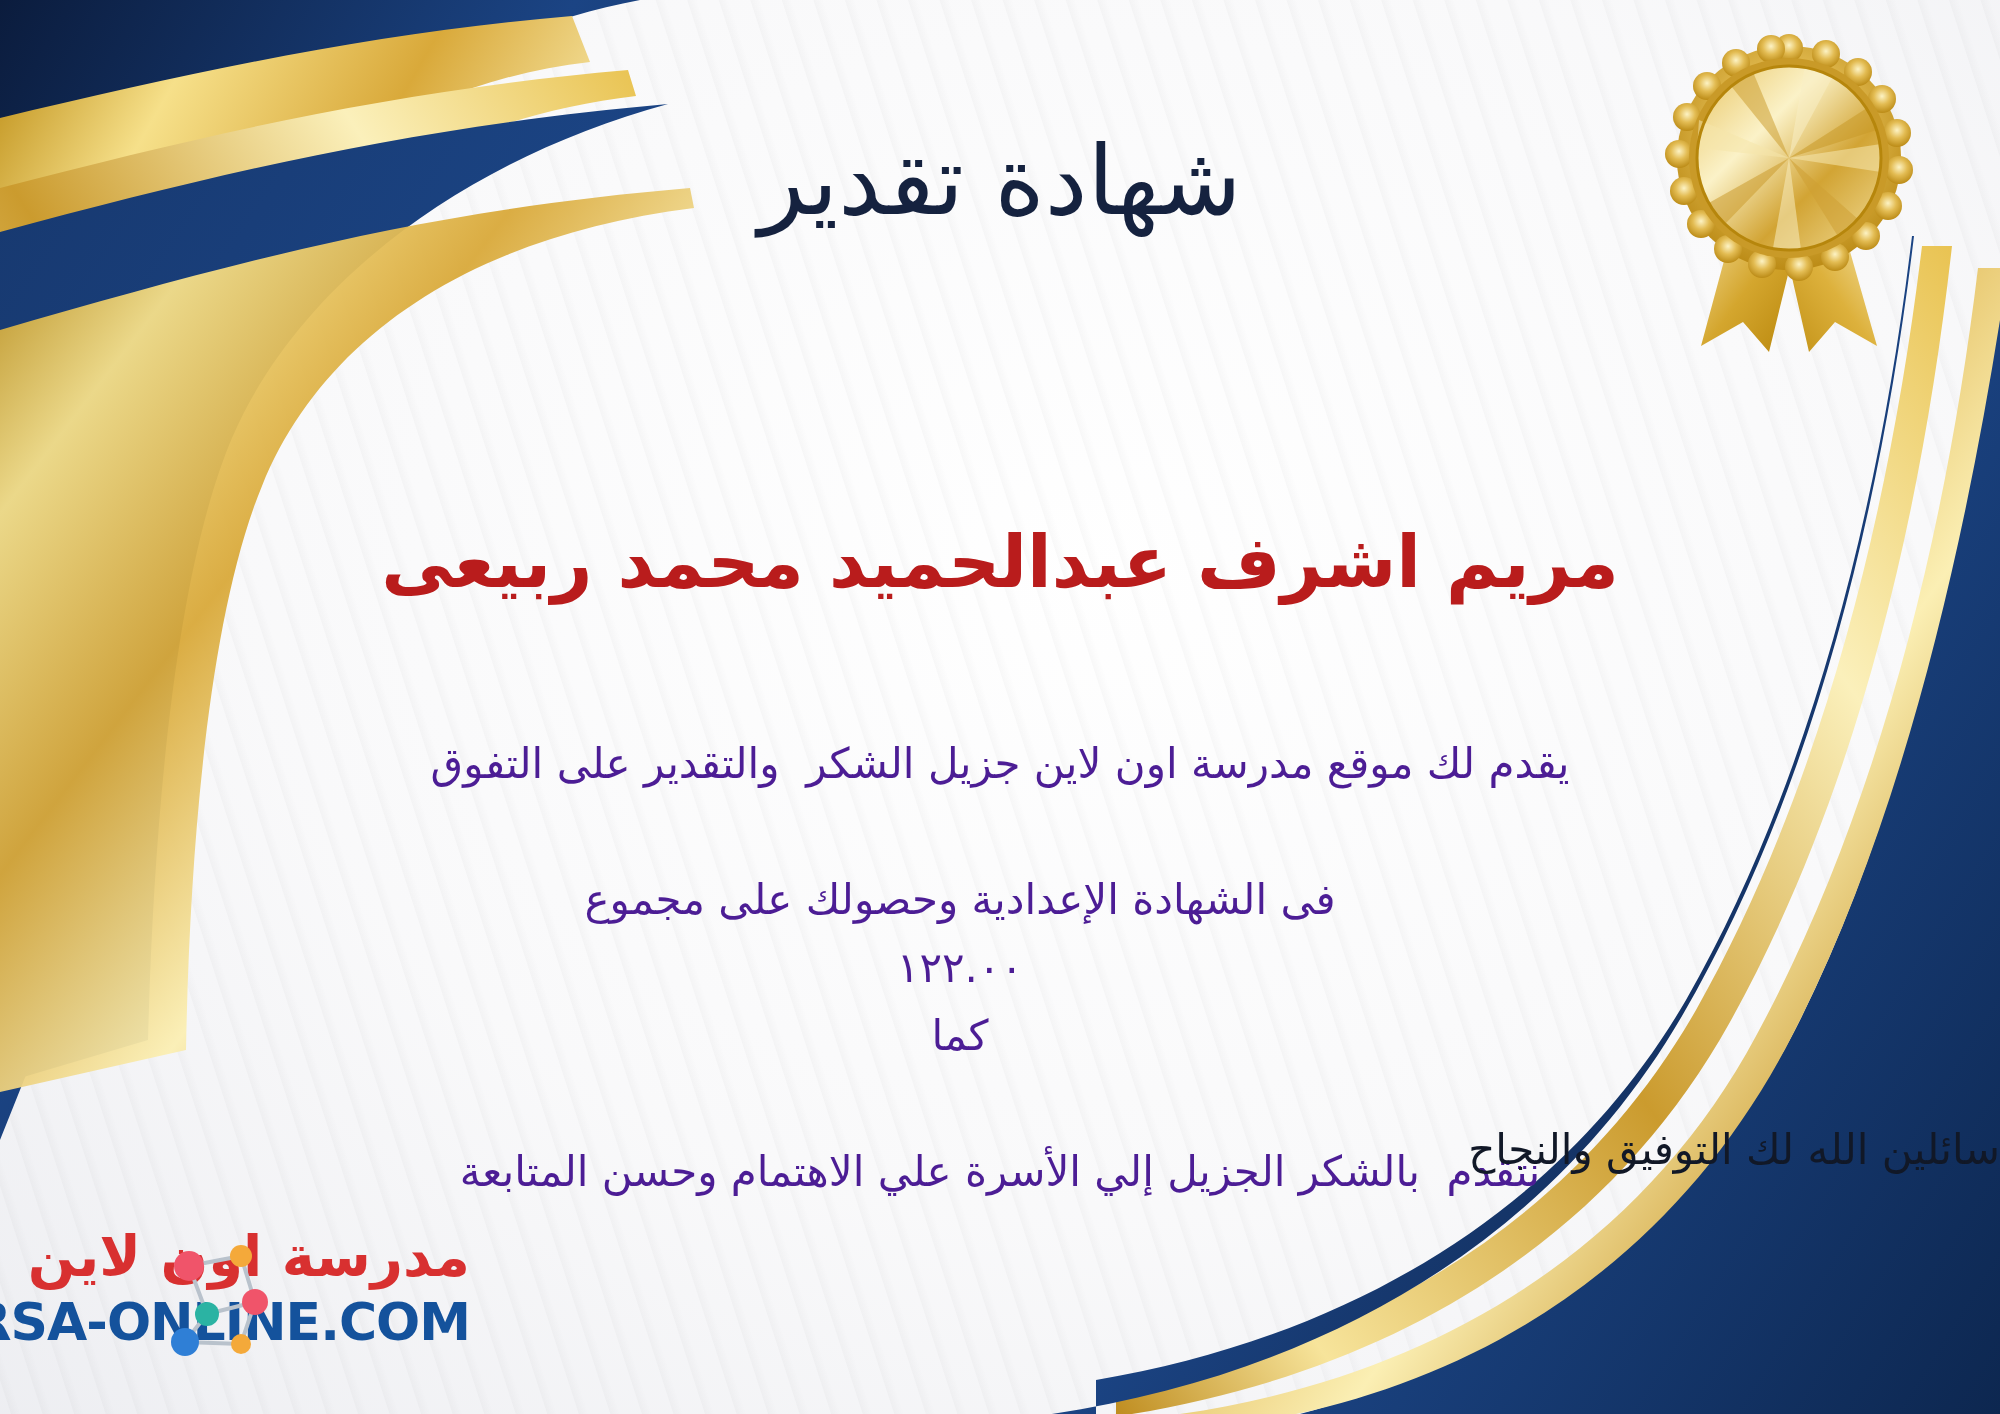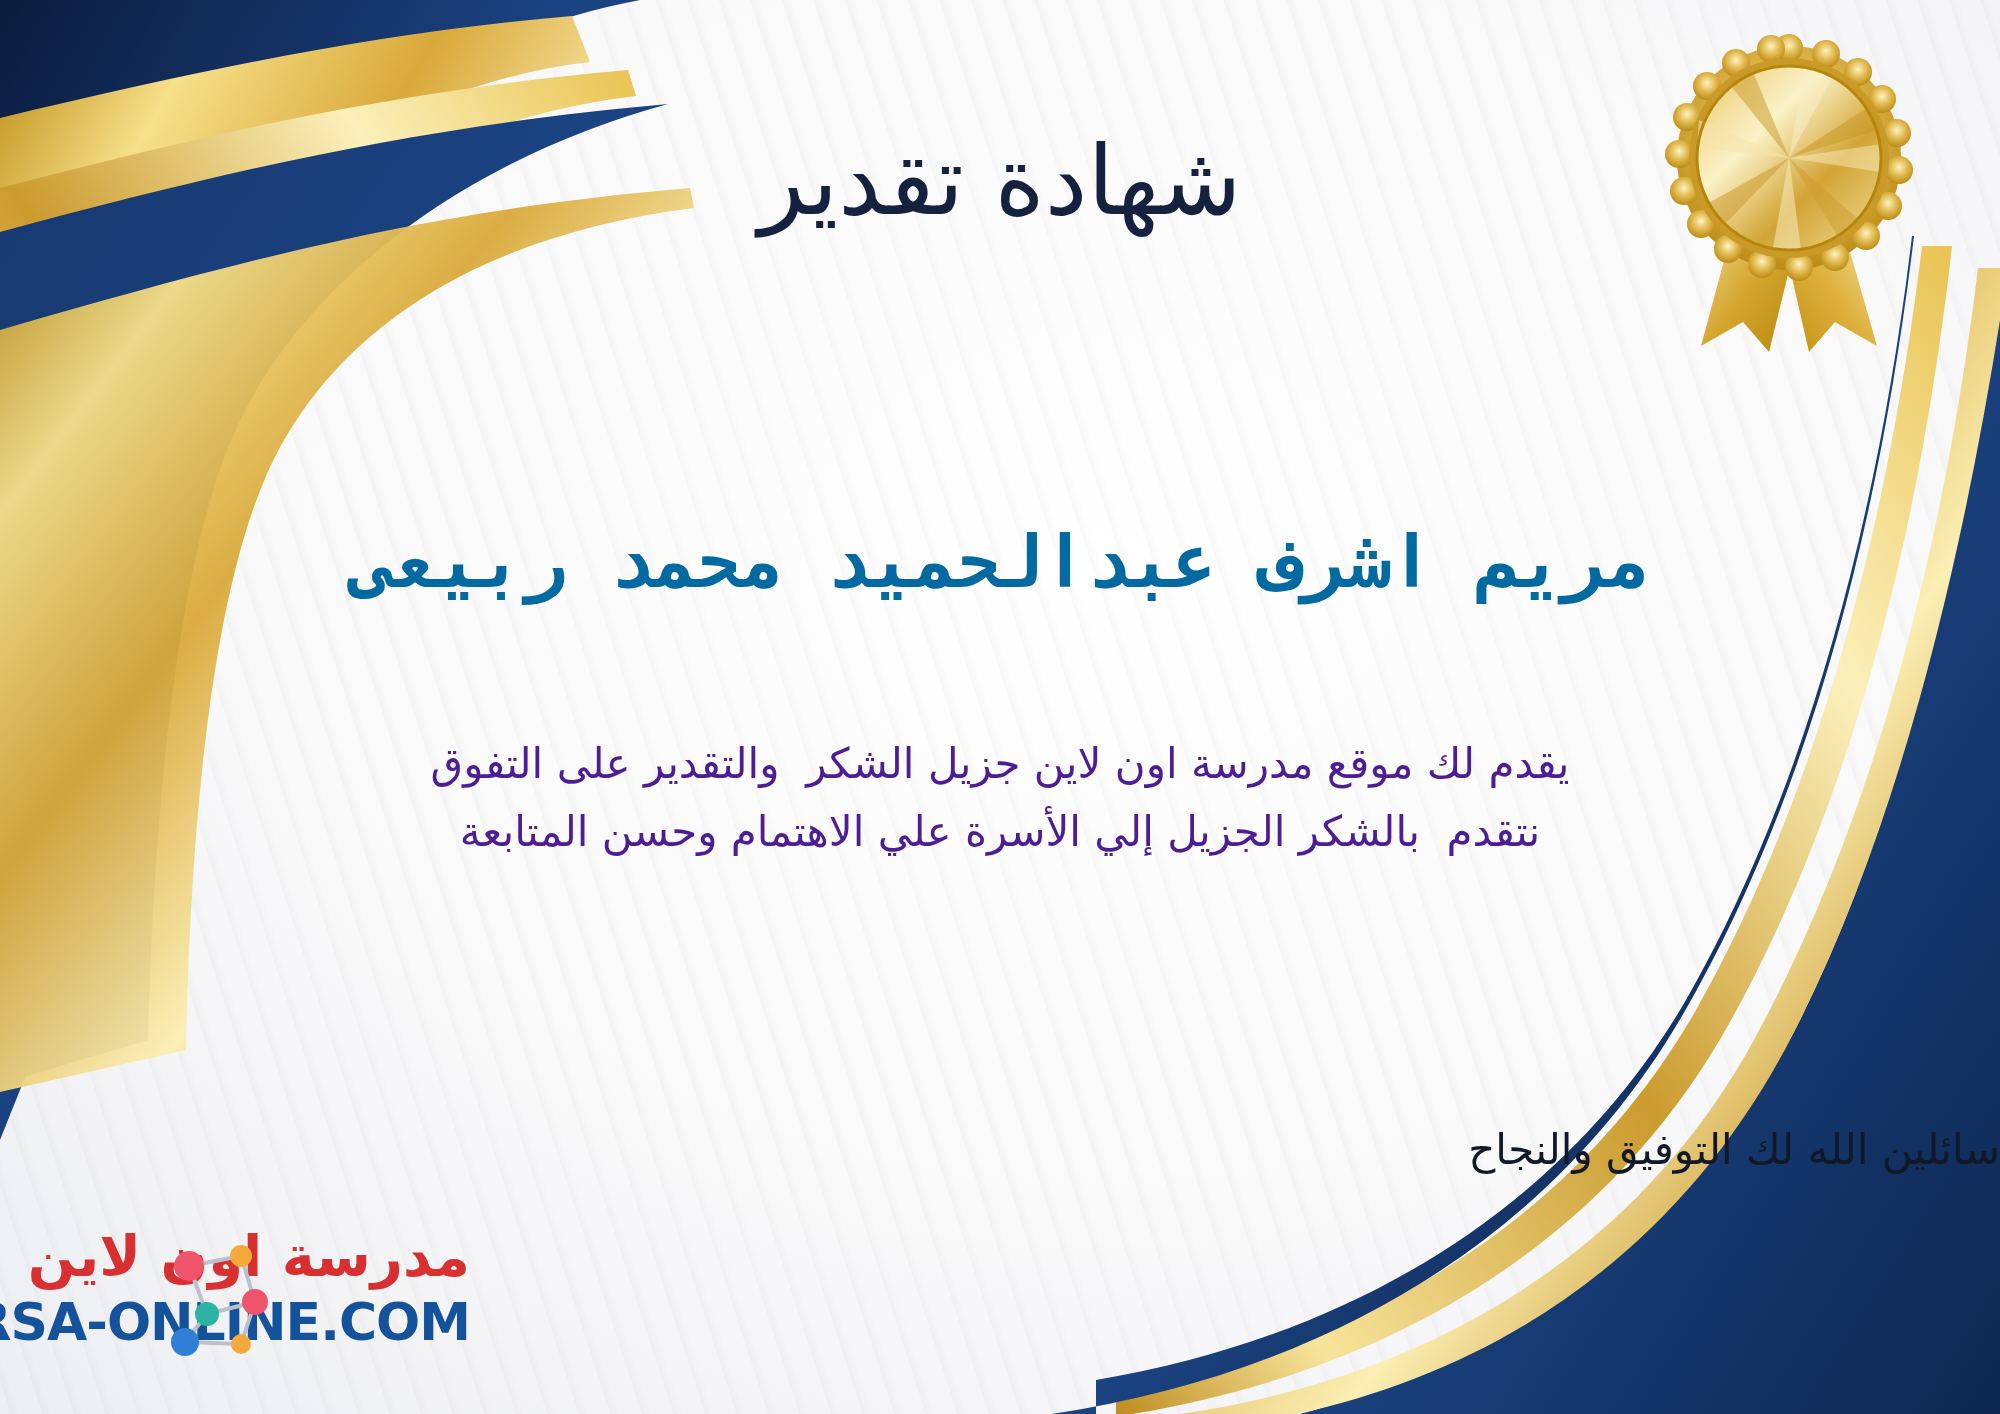--- a/index.html
+++ b/index.html
@@ -76,23 +76,22 @@
   }
 
   .student-name {
     position: absolute;
     top: 520px;
     left: 0;
     right: 0;
     text-align: center;
     font-size: 72px;
     font-weight: 700;
-    color: #0369a1;
-    direction: rtl;
-    font-family: Liberation Mono, monospace;
+    color: #b91c1c;
+    direction: rtl;
   }
 
   .body-text {
     position: absolute;
     top: 730px;
     left: 200px;
     right: 200px;
     text-align: center;
     font-size: 42px;
     line-height: 1.62;
@@ -306,20 +305,25 @@
       </g>
     </svg>
   </div>
 
   <div class="title">شهادة تقدير</div>
 
   <div class="student-name">مريم اشرف عبدالحميد محمد ربيعى</div>
 
   <div class="body-text">
     <span class="body-line">يقدم لك موقع مدرسة اون لاين جزيل الشكر  والتقدير على التفوق</span>
+    <span class="body-line">
+      <span>فى الشهادة الإعدادية وحصولك على مجموع</span>
+      <span class="grade-value">١٢٢.٠٠</span>
+      <span>كما</span>
+    </span>
     <span class="body-line">نتقدم  بالشكر الجزيل إلي الأسرة علي الاهتمام وحسن المتابعة</span>
   </div>
 
   <div class="closing-text">سائلين الله لك التوفيق  والنجاح</div>
 
   <div class="logo">
     <div class="logo-arabic">مدرسة اون لاين</div>
     <div class="logo-url">MADRSA-ONLINE.COM</div>
     <div class="logo-mark">
       <svg width="140" height="140" viewBox="0 0 140 140" xmlns="http://www.w3.org/2000/svg">

